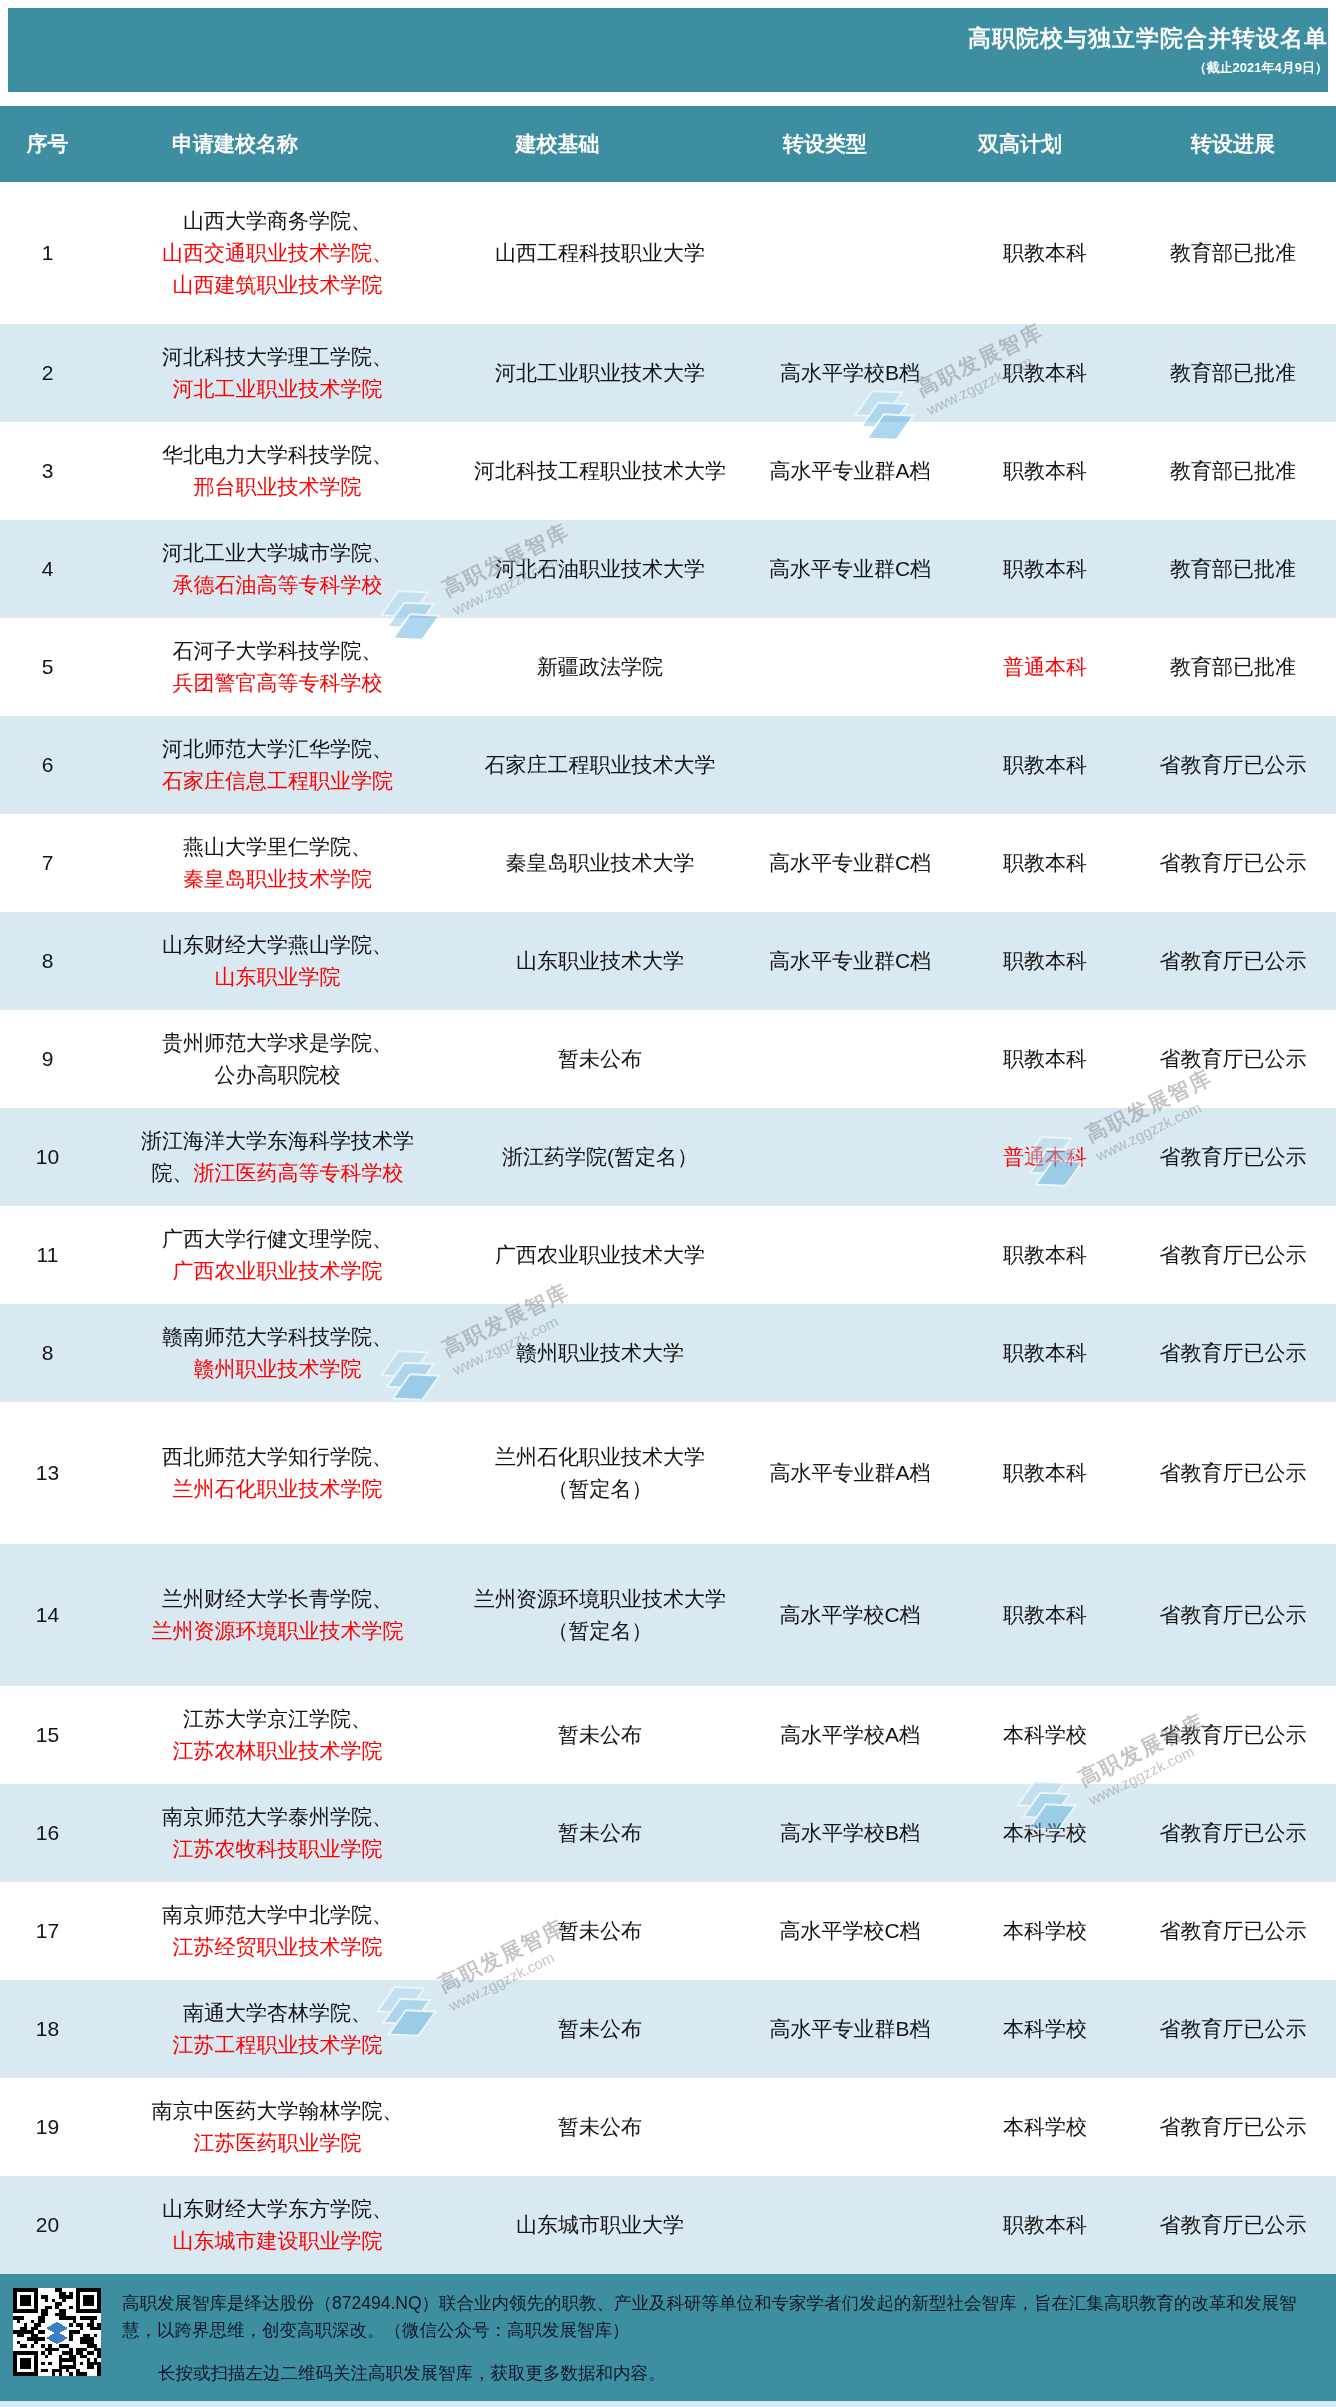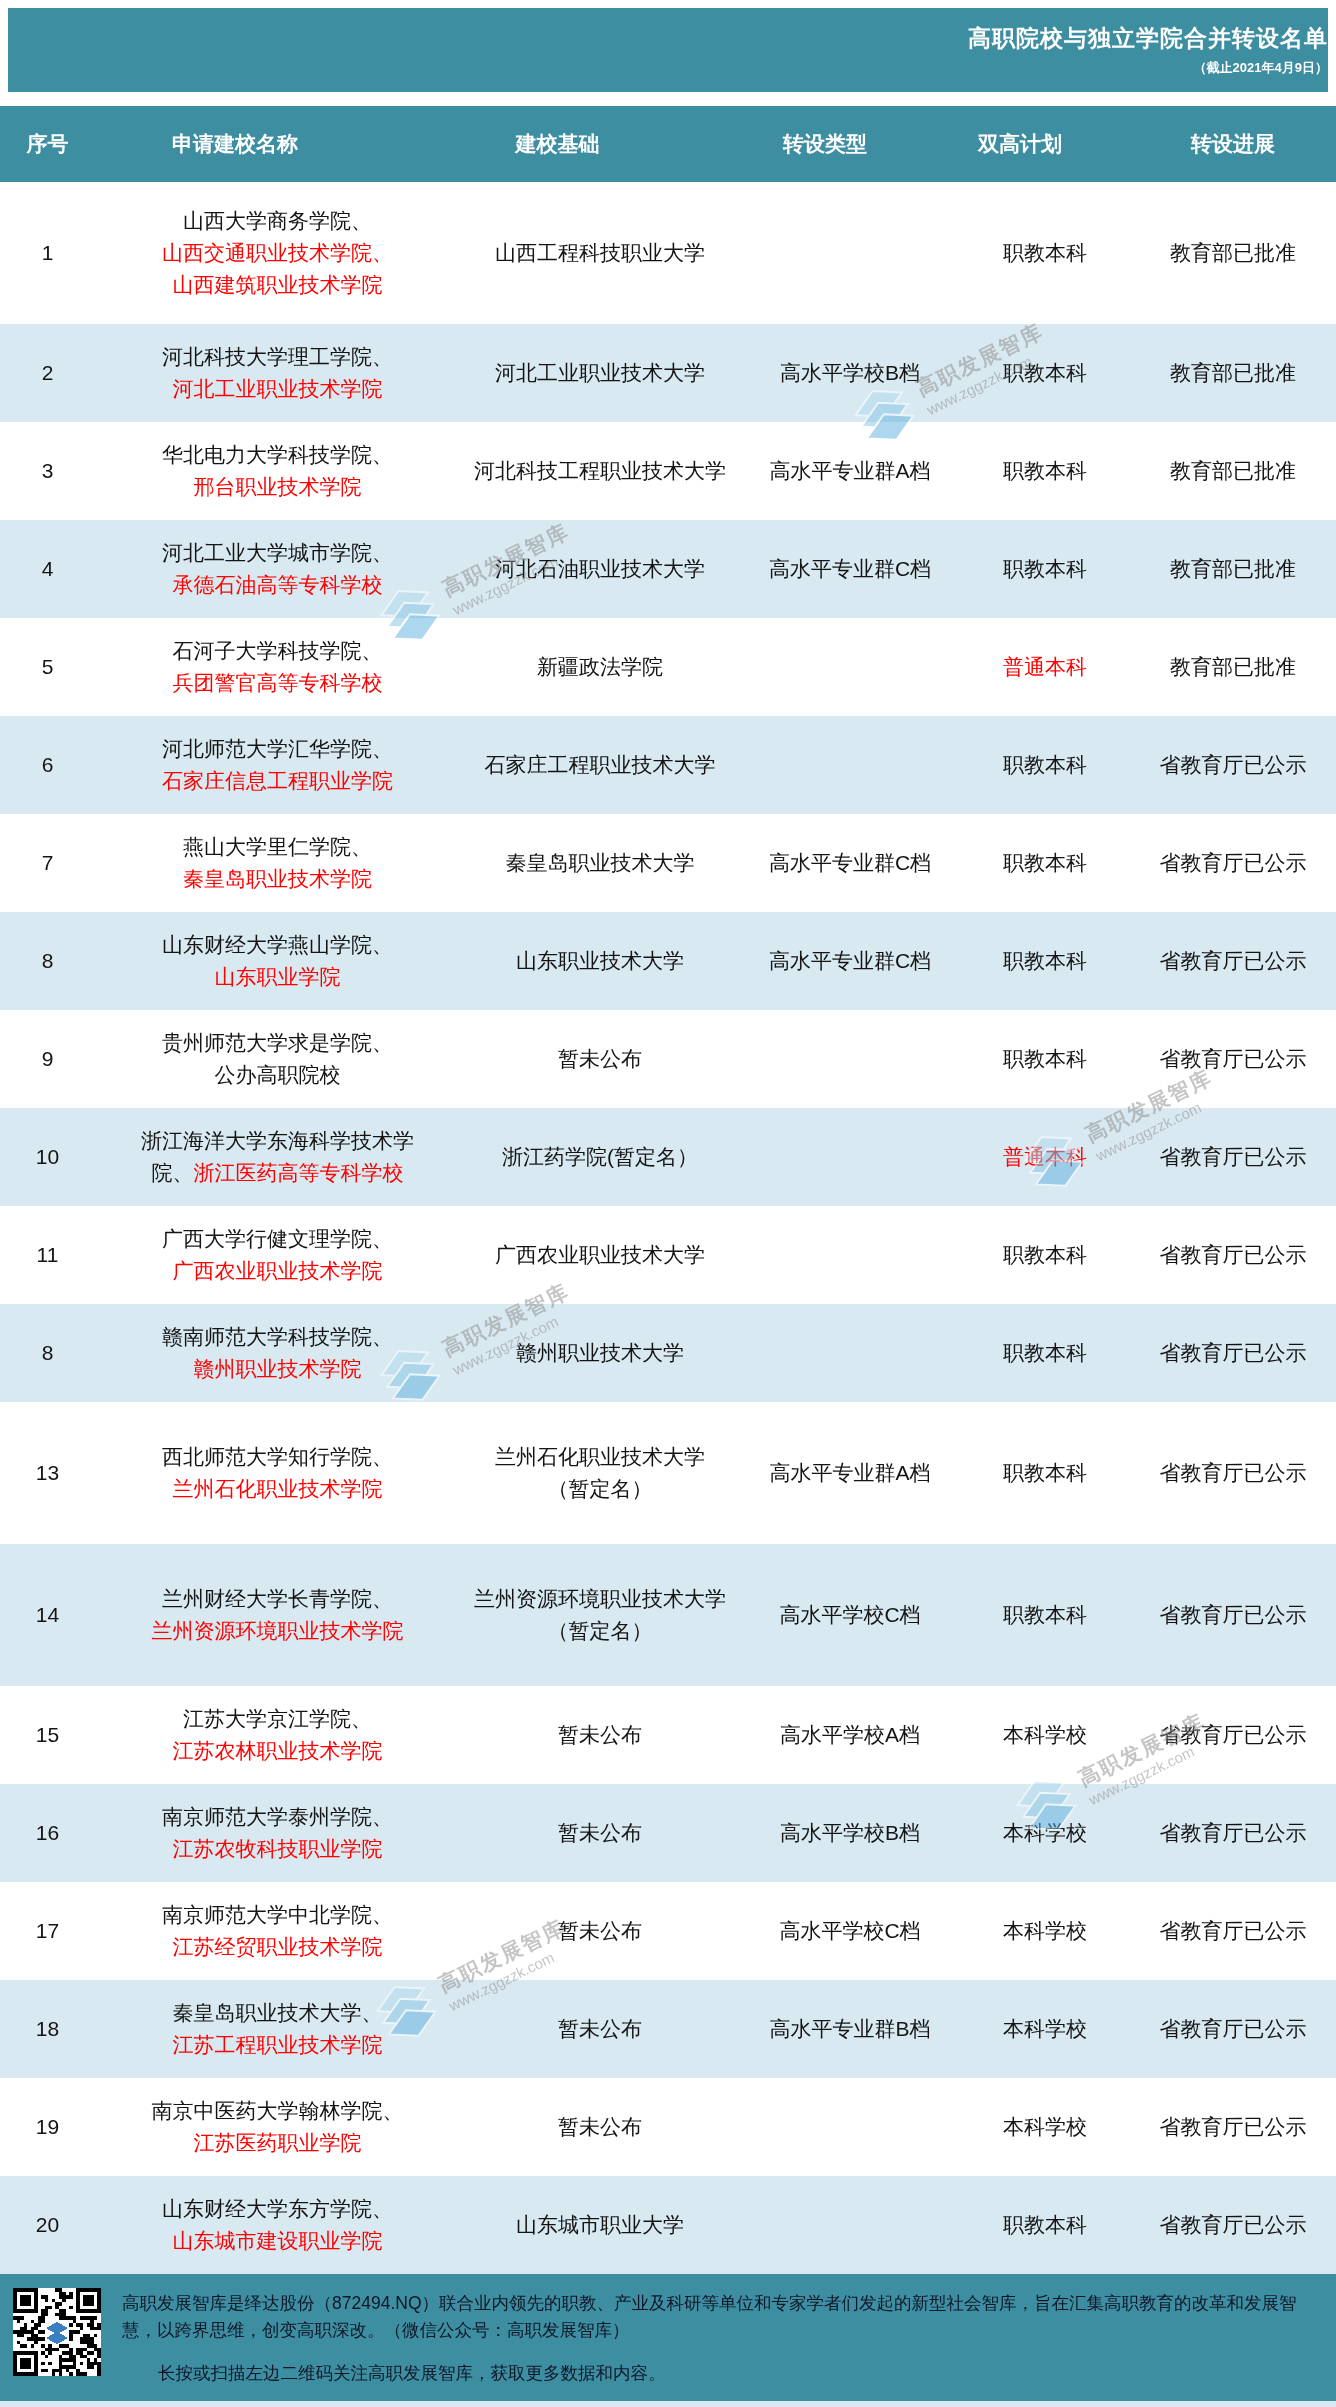--- a/index.html
+++ b/index.html
@@ -292,21 +292,21 @@
         <div class="cell c3">
           <div>暂未公布</div>
         </div>
         <div class="cell c4">高水平学校C档</div>
         <div class="cell c5">本科学校</div>
         <div class="cell c6">省教育厅已公示</div>
       </div>
       <div class="row shaded">
         <div class="cell c1">18</div>
         <div class="cell c2">
-          <div><span>秦皇岛职业技术大学、</span></div>
+          <div><span>南通大学杏林学院、</span></div>
           <div><span class="red">江苏工程职业技术学院</span></div>
         </div>
         <div class="cell c3">
           <div>暂未公布</div>
         </div>
         <div class="cell c4">高水平专业群B档</div>
         <div class="cell c5">本科学校</div>
         <div class="cell c6">省教育厅已公示</div>
       </div>
       <div class="row">

